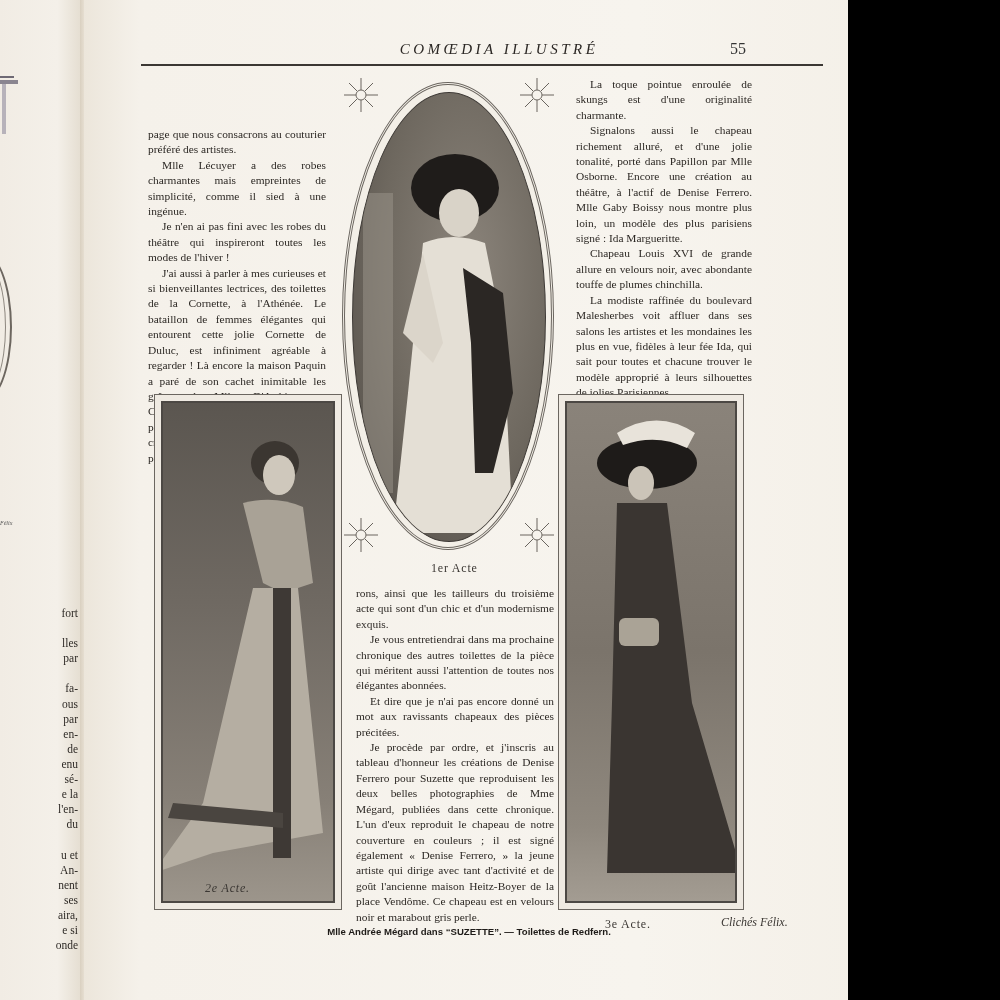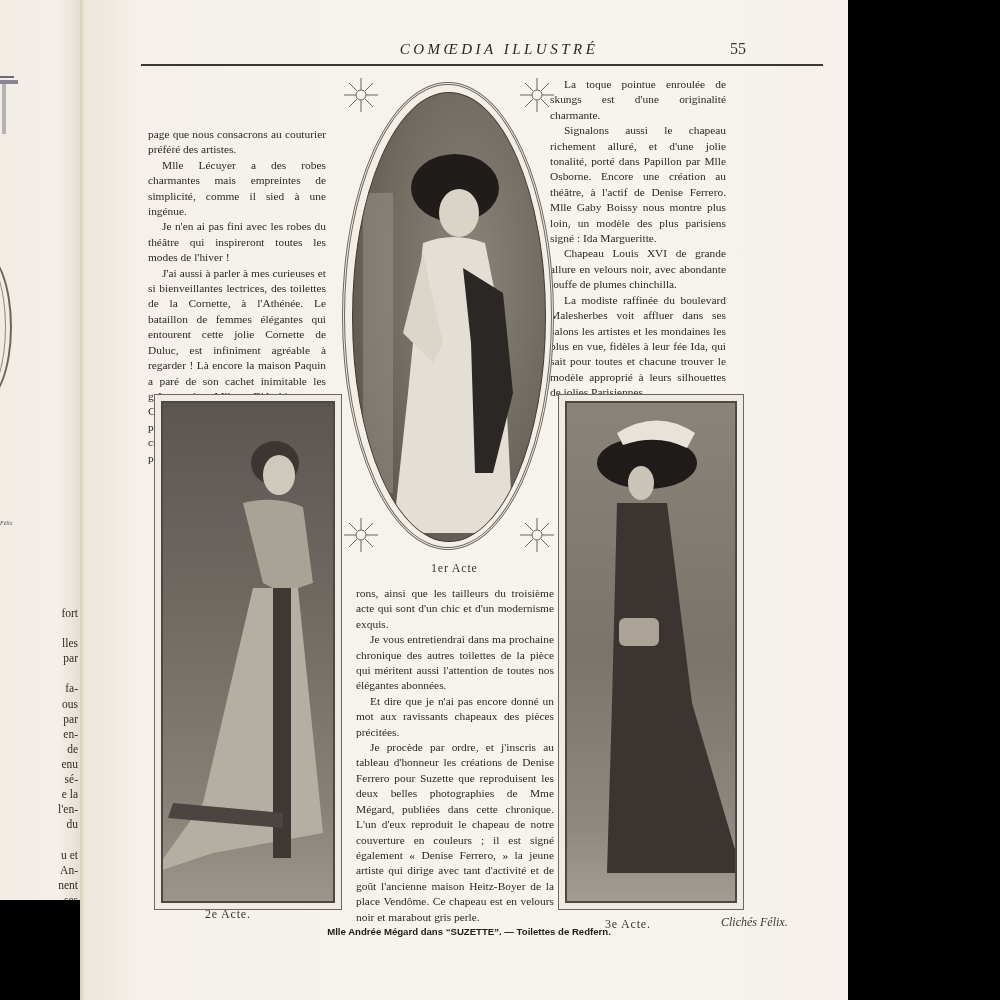--- a/index.html
+++ b/index.html
@@ -3,21 +3,21 @@
 <meta charset="utf-8">
 <style>
   html, body { margin: 0; padding: 0; }
   body {
     width: 1000px; height: 1000px; overflow: hidden; position: relative;
     background: #000;
     font-family: "Liberation Serif", "DejaVu Serif", serif;
     color: #2a2622;
   }
   .sheet-left {
-    position: absolute; left: 0; top: 0; width: 82px; height: 900px;
+    position: absolute; left: 0; top: 0; width: 82px; height: 1000px;
     background: linear-gradient(90deg, #f1ece4 0%, #f4f0e9 70%, #e4ddd0 100%);
     overflow: hidden;
   }
   .gutter {
     position: absolute; left: 80px; top: 0; width: 6px; height: 1000px;
     background: linear-gradient(90deg, #d9d0c0, #ece5d9);
   }
   .page {
     position: absolute; left: 84px; top: 0; width: 908px; height: 1000px;
     background: linear-gradient(90deg, #ece6db 0%, #f5f1ea 6%, #f7f4ee 60%, #f3eee5 100%);
@@ -39,21 +39,21 @@
   .running-head { position: absolute; left: 265px; top: 41px; width: 300px; text-align: center;
     font-size: 15px; font-style: italic; letter-spacing: 3.5px; color: #2b2724; }
   .page-number { position: absolute; left: 646px; top: 40px; font-size: 16px; color: #333; }
   .head-rule { position: absolute; left: 57px; top: 64px; width: 682px; height: 2px; background: #3b3733; }
 
   
   .col { position: absolute; font-size: 11.4px; line-height: 15.4px; text-align: justify; color: #2c2824; }
   .col p { margin: 0; }
   .col p.ind { text-indent: 14px; }
   .col-left { left: 64px; top: 79px; width: 178px; margin-top: 48px; }
-  .col-right { left: 466px; top: 77px; width: 176px; }
+  .col-right { left: 492px; top: 77px; width: 176px; }
   .col-center { left: 272px; top: 586px; width: 198px; }
 
   
   .oval-frame { position: absolute; left: 252px; top: 76px; width: 226px; height: 480px; }
   .oval-outer { position: absolute; left: 6px; top: 6px; width: 212px; height: 468px;
     border-radius: 50%; border: 3px double #6a655f; box-sizing: border-box; background: #f3efe7; }
   .oval-photo { position: absolute; left: 16px; top: 16px; width: 192px; height: 448px; border-radius: 50%;
     overflow: hidden; background: radial-gradient(ellipse at 60% 40%, #8b847b 0%, #6e685f 55%, #4e4944 100%);
     border: 1px solid #3d3935; }
   .flower { position: absolute; width: 38px; height: 38px; }
@@ -179,21 +179,21 @@
       <svg width="172" height="500" viewBox="0 0 172 500">
         <ellipse cx="112" cy="60" rx="24" ry="22" fill="#3b3631"></ellipse>
         <ellipse cx="116" cy="72" rx="16" ry="20" fill="#cfc8bc"></ellipse>
         <path d="M80 100 Q112 92 140 104 L150 180 L120 190 L100 180 Z" fill="#a9a296"></path>
         <path d="M90 185 L135 185 L160 430 L50 450 L-10 470 L40 400 Z" fill="#b5aea2"></path>
         <rect x="110" y="185" width="18" height="270" fill="#3e3935"></rect>
         <path d="M10 400 L120 410 L120 425 L5 415 Z" fill="#4a4540"></path>
       </svg>
     </div>
   </div>
-  <div class="caption-small" style="left:121px;top:907px;">2e Acte.</div>
+  <div class="caption-small" style="left:121px;top:881px;font-style:italic;">2e Acte.</div>
 
   <div class="rect-frame photo-3">
     <div class="rect-inner">
       <svg width="170" height="500" viewBox="0 0 170 500">
         <ellipse cx="80" cy="60" rx="50" ry="26" fill="#1e1b19"></ellipse>
         <path d="M50 30 Q90 5 128 30 L120 45 Q90 30 56 42 Z" fill="#e8e3da"></path>
         <ellipse cx="74" cy="80" rx="13" ry="17" fill="#cbc4b8"></ellipse>
         <path d="M50 100 L100 100 L125 300 L175 470 L40 470 L45 300 Z" fill="#3a3531"></path>
         <rect x="52" y="215" width="40" height="28" rx="6" fill="#aaa396"></rect>
       </svg>

